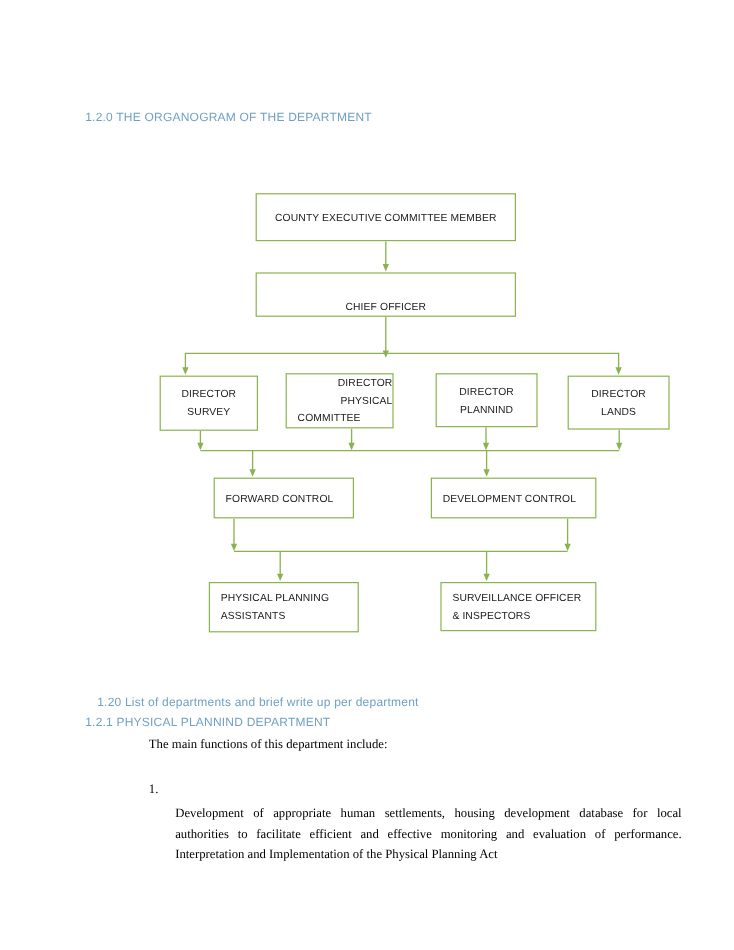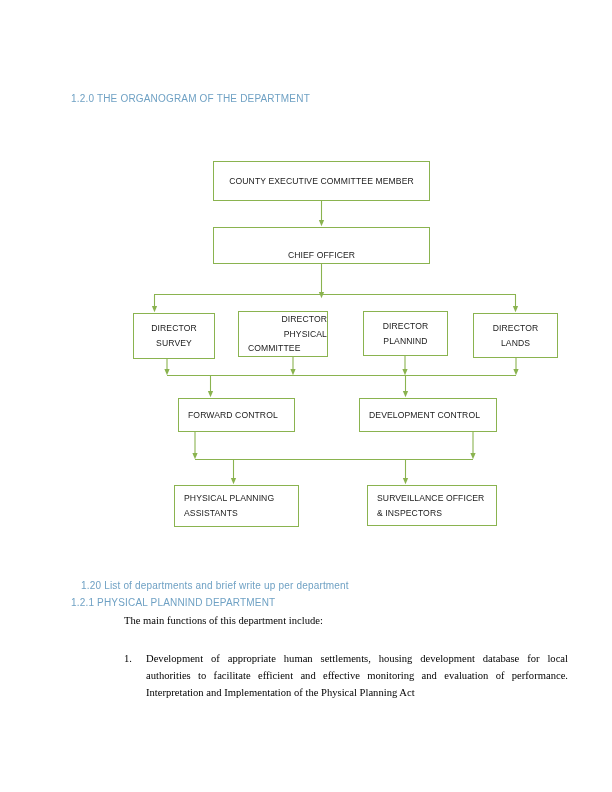--- a/index.html
+++ b/index.html
@@ -113,20 +113,21 @@
     flex: 0 0 22px;
     font-family: "Liberation Serif", serif;
     font-size: 10.6px;
   }
   .list-body {
     flex: 1 1 auto;
     text-align: justify;
     text-justify: inter-word;
     font-family: "Liberation Serif", serif;
     font-size: 10.6px;
+    margin-top: 20px;
   }
 </style>
 </head>
 <body>
 
 <div class="page">
 
   <div class="heading" id="heading-organogram">1.2.0 THE ORGANOGRAM OF THE DEPARTMENT</div>
 
   <div id="org-chart">

